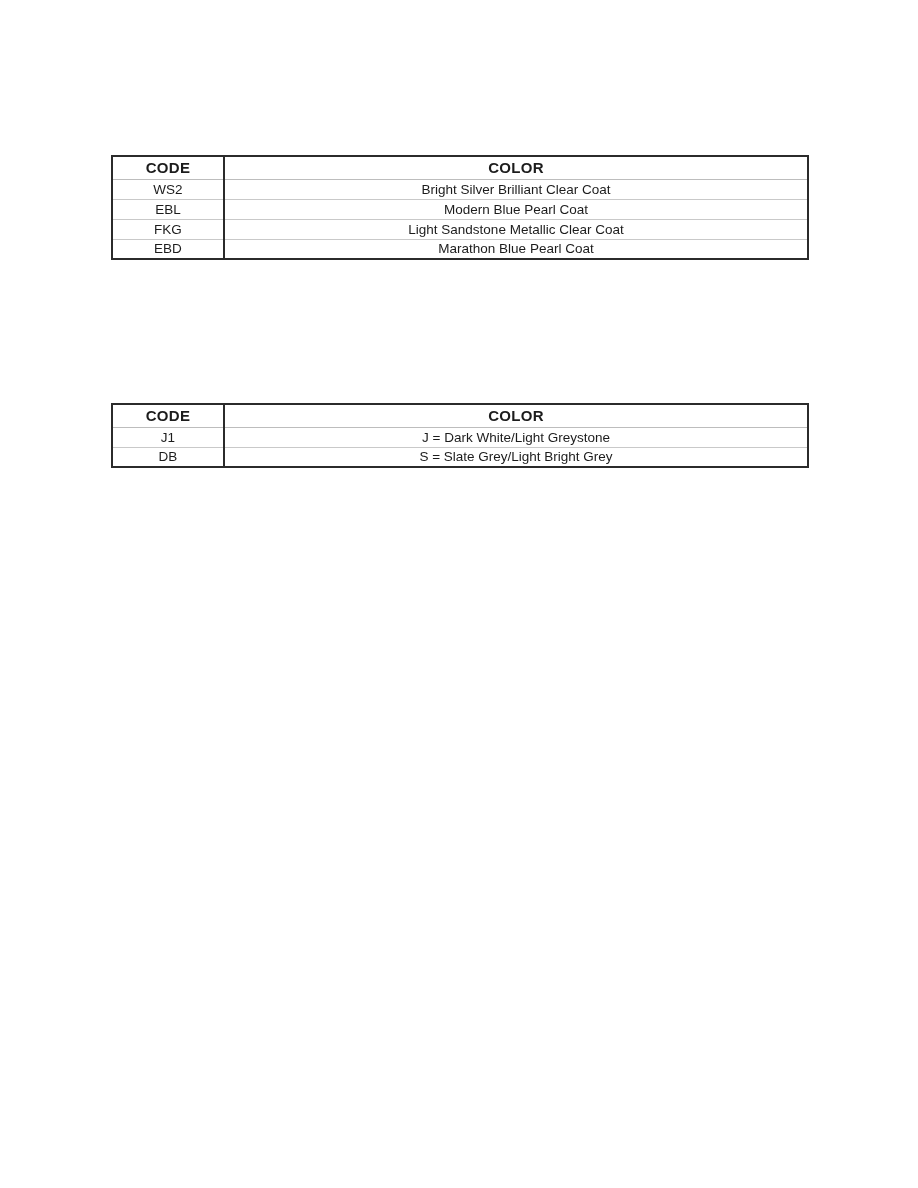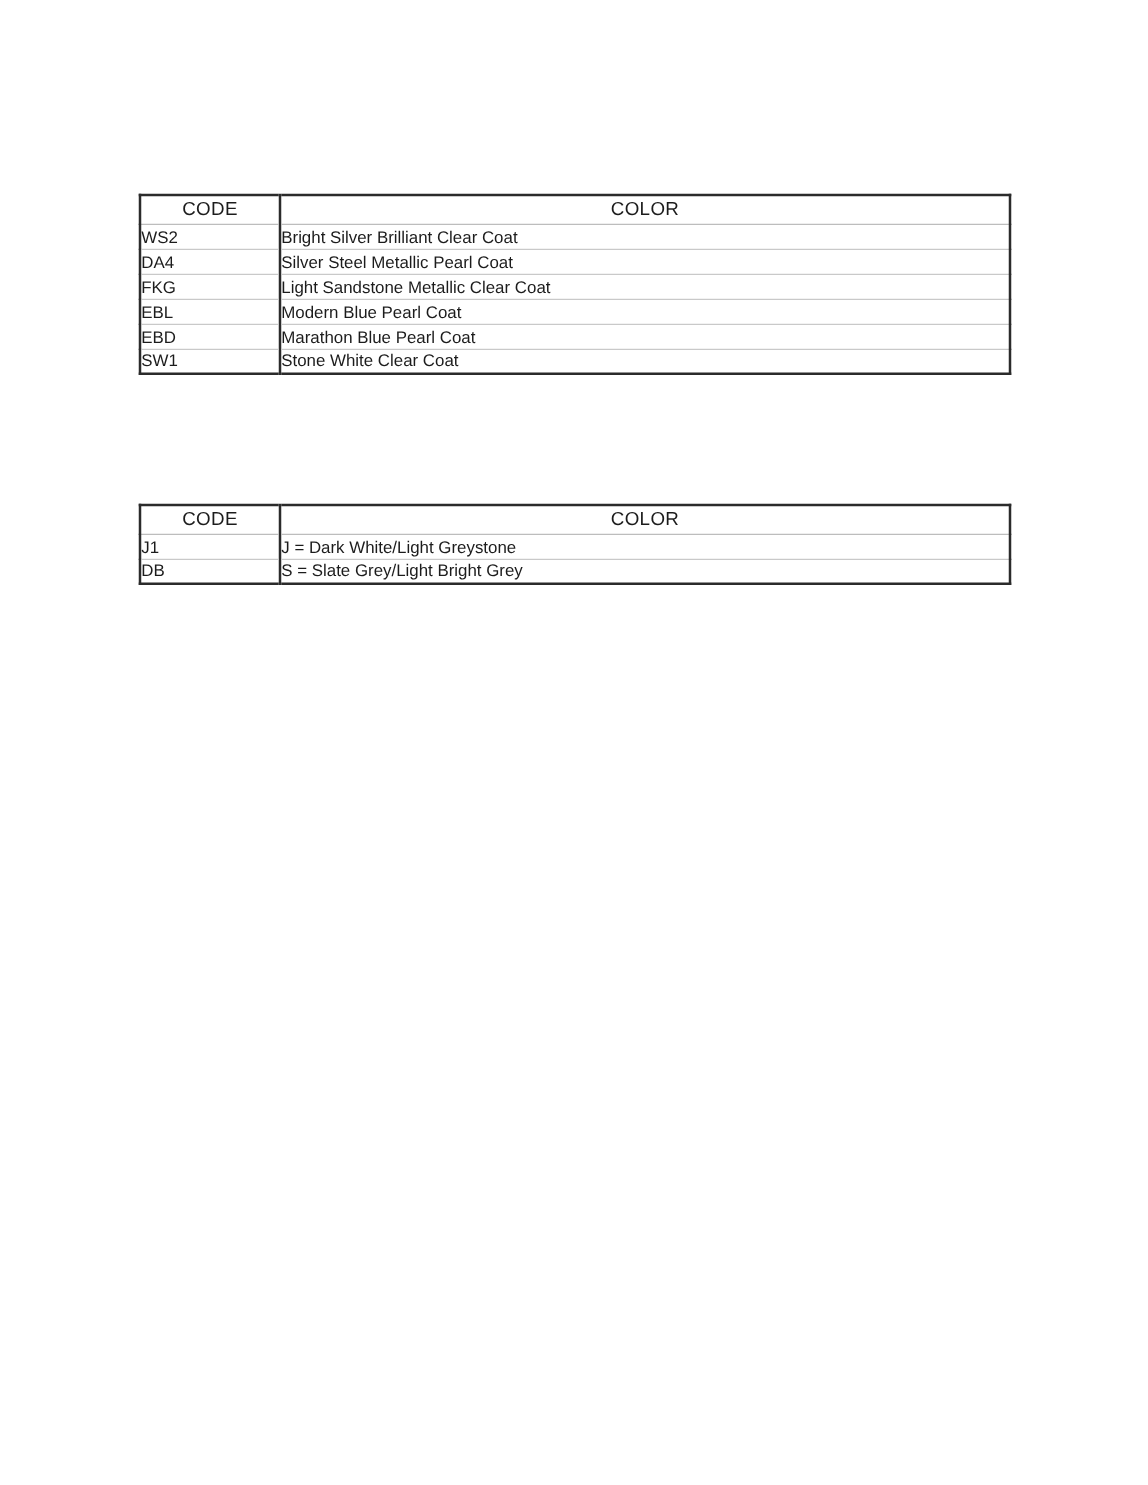--- a/index.html
+++ b/index.html
@@ -28,31 +28,31 @@
     border: 2px solid #2b2b2b;
     color: #1c1c1c;
   }
   table.color-table.table-1 { top: 155px; }
   table.color-table.table-2 { top: 403px; }
   table.color-table col.code-col  { width: 112px; }
   table.color-table col.color-col { width: 584px; }
   table.color-table th {
     height: 23px;
     font-size: 15px;
-    font-weight: normal;
+    font-weight: bold;
     text-align: center;
     vertical-align: middle;
     letter-spacing: 0.3px;
     border-bottom: 1px solid #bdbdbd;
   }
   table.color-table td {
     height: 20px;
     font-size: 13.5px;
     font-weight: normal;
-    text-align: left;
+    text-align: center;
     vertical-align: middle;
     border-bottom: 1px solid #c9c9c9;
     white-space: nowrap;
     overflow: hidden;
   }
   table.color-table tr > th:first-child,
   table.color-table tr > td:first-child {
     border-right: 2px solid #2b2b2b;
   }
   table.color-table tbody tr:last-child td {
@@ -74,38 +74,30 @@
           <th>CODE</th>
           <th>COLOR</th>
         </tr>
       </thead>
       <tbody>
         <tr>
           <td>WS2</td>
           <td>Bright Silver Brilliant Clear Coat</td>
         </tr>
         <tr>
-          <td>DA4</td>
-          <td>Silver Steel Metallic Pearl Coat</td>
+          <td>EBL</td>
+          <td>Modern Blue Pearl Coat</td>
         </tr>
         <tr>
           <td>FKG</td>
           <td>Light Sandstone Metallic Clear Coat</td>
         </tr>
         <tr>
-          <td>EBL</td>
-          <td>Modern Blue Pearl Coat</td>
-        </tr>
-        <tr>
           <td>EBD</td>
           <td>Marathon Blue Pearl Coat</td>
-        </tr>
-        <tr>
-          <td>SW1</td>
-          <td>Stone White Clear Coat</td>
         </tr>
       </tbody>
     </table>
 
   <table class="color-table table-2">
     <colgroup>
       <col class="code-col">
       <col class="color-col">
     </colgroup>
   <thead>

